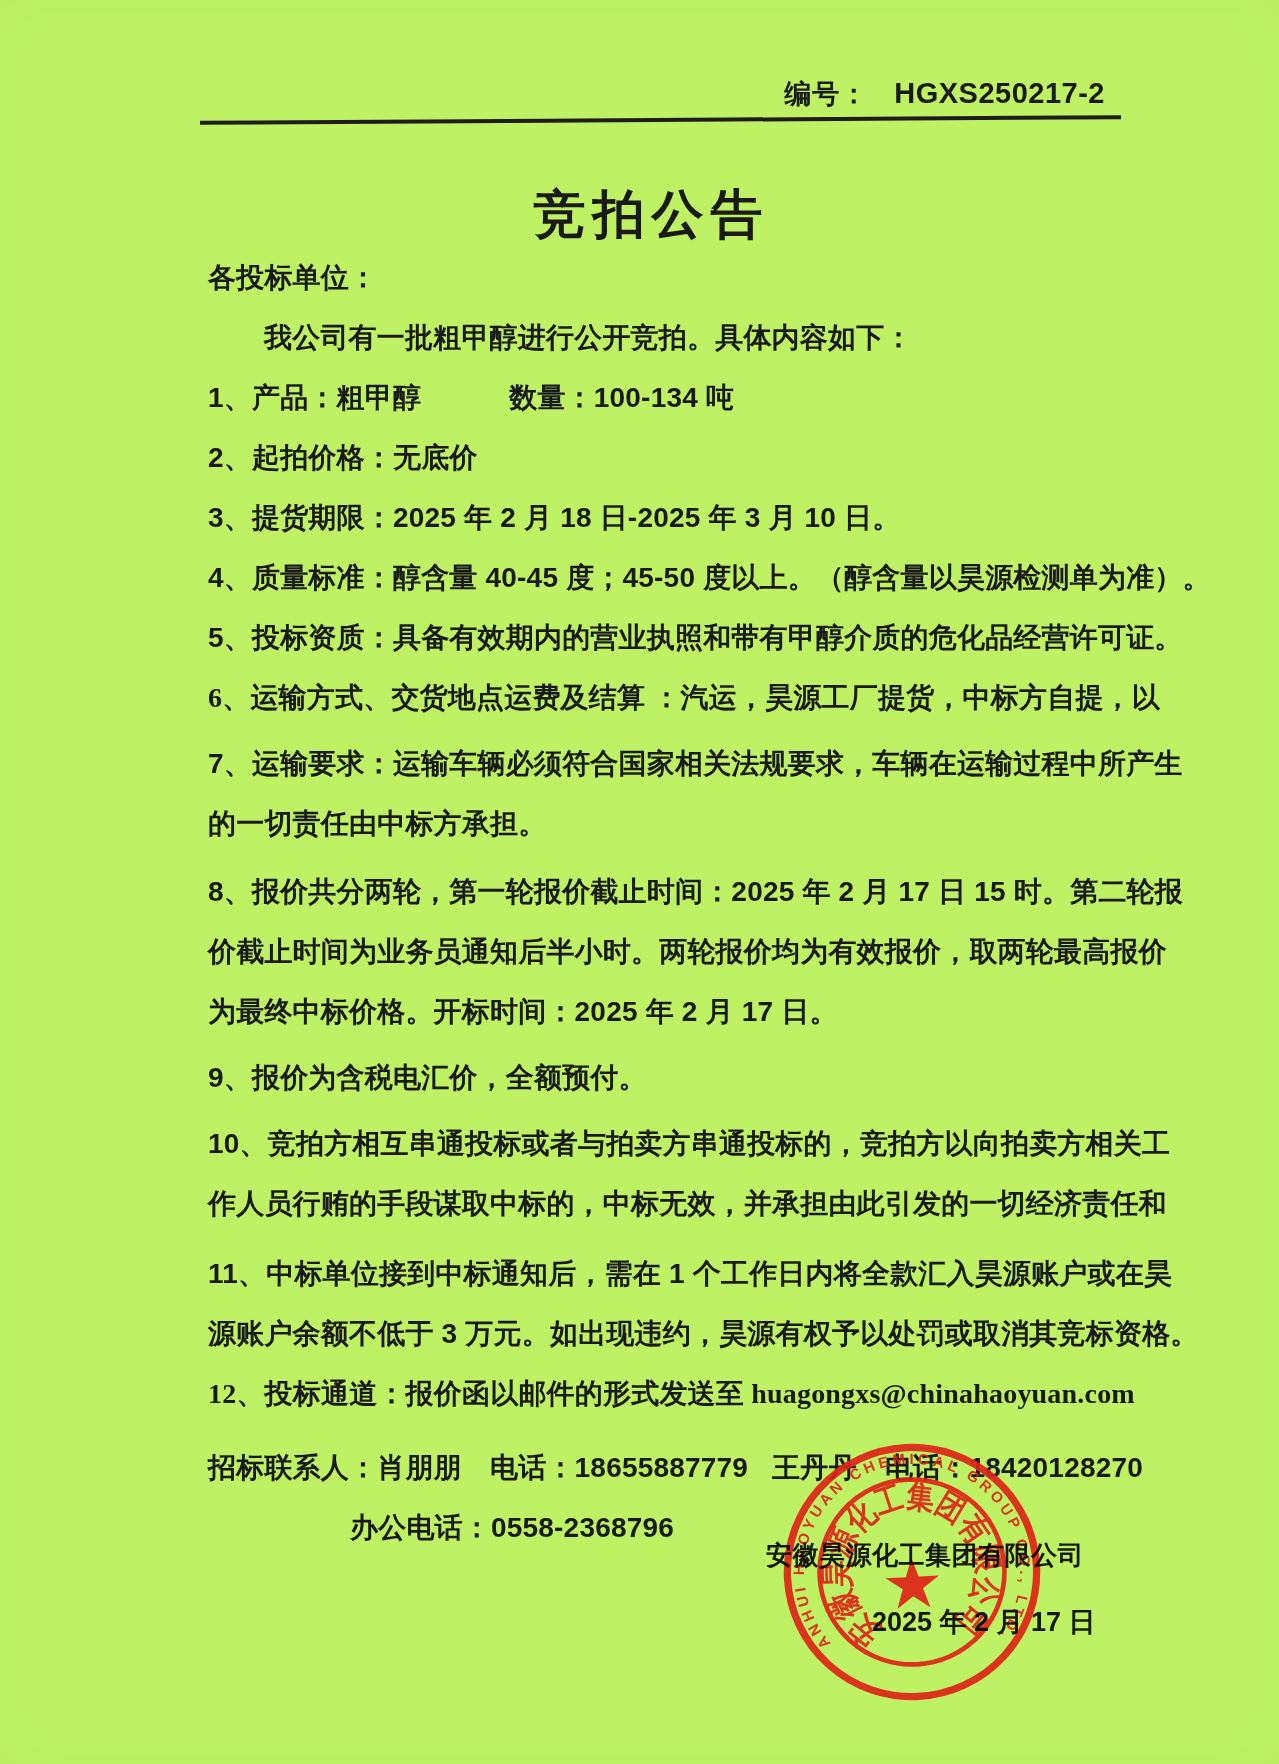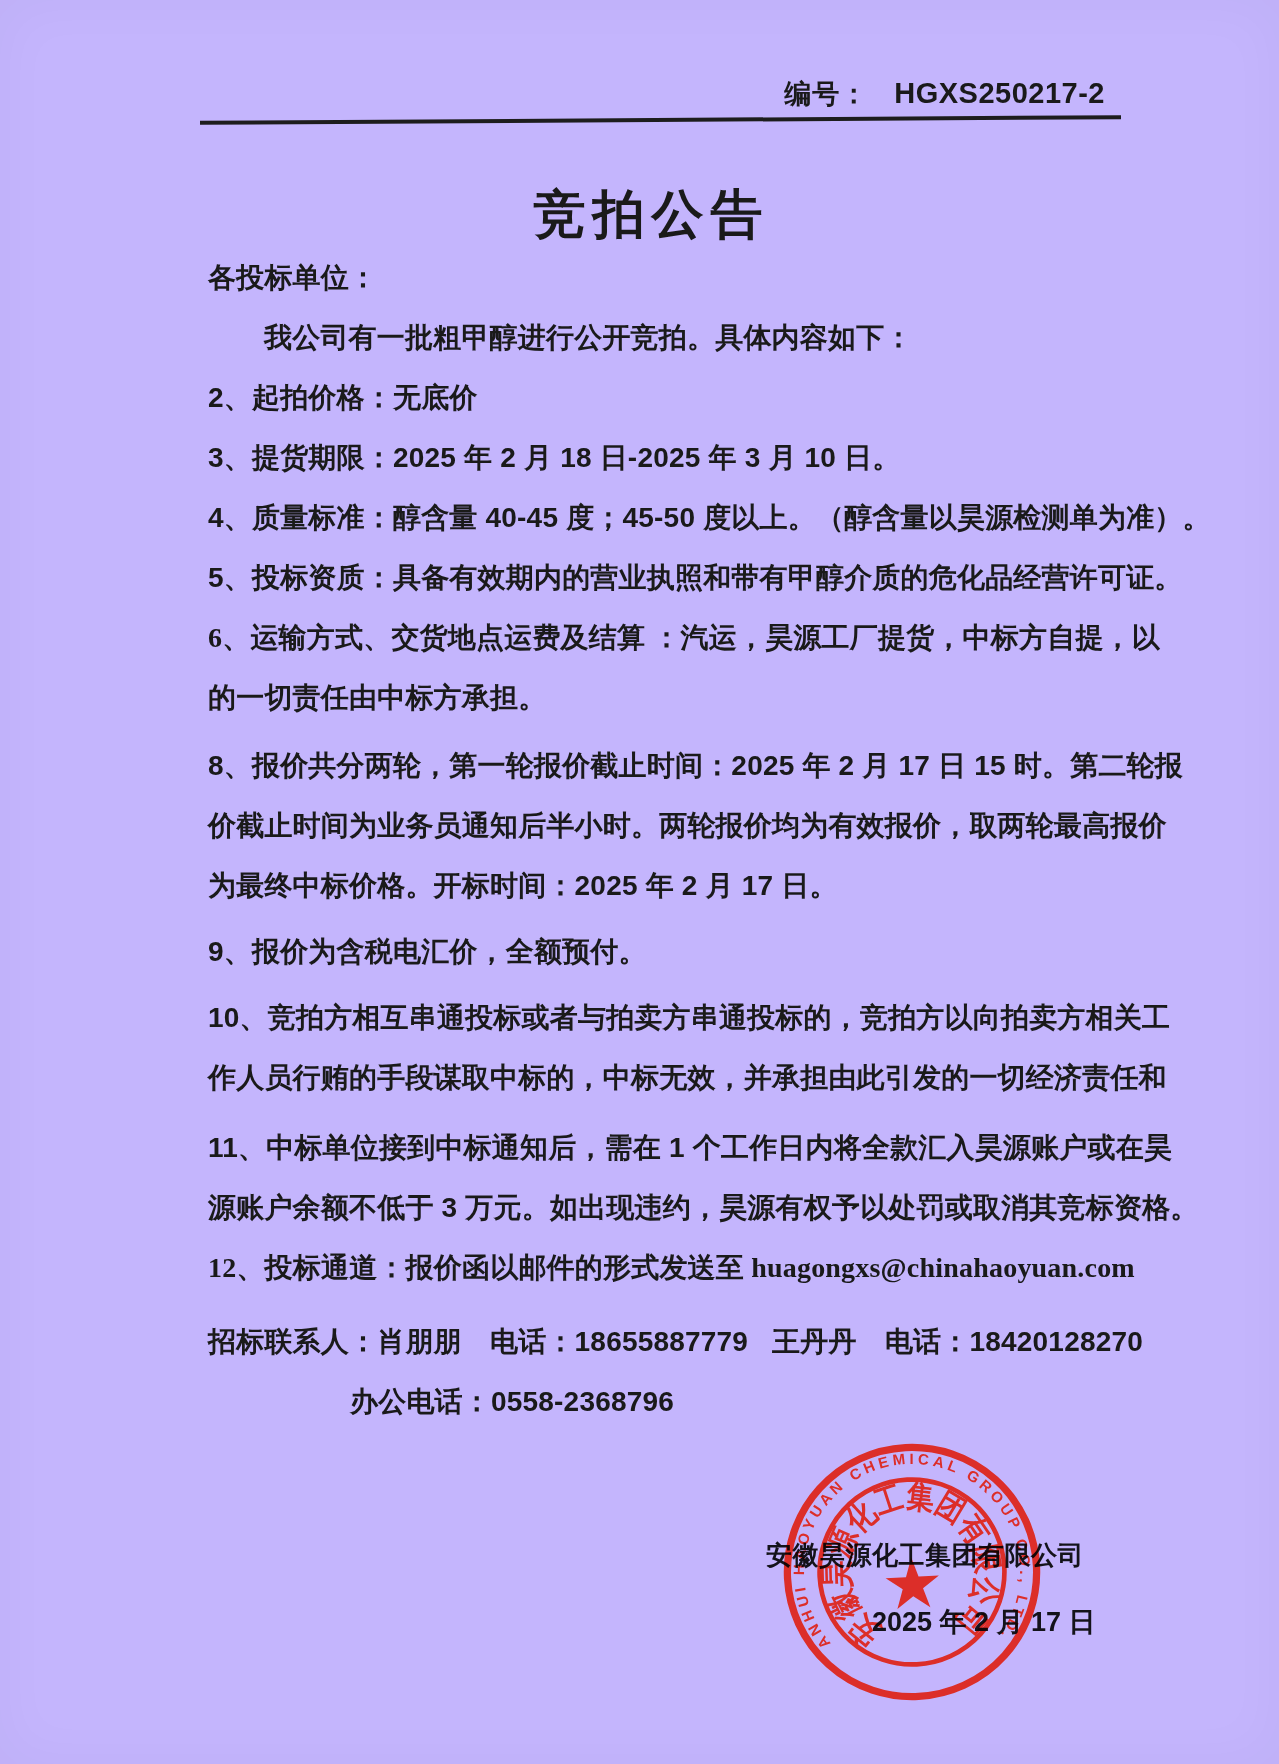--- a/index.html
+++ b/index.html
@@ -1,19 +1,19 @@
 <!DOCTYPE html>
 <html><head>
 <meta charset="utf-8">
 <style>
   html,body{margin:0;padding:0;background:#e8e8e8;}
   .page{
     position:relative;
     width:1279px;height:1764px;
-    background:#c4b5fd;
+    background:#bef264;
     overflow:hidden;
     font-family:"Liberation Sans","DejaVu Sans",sans-serif;
     color:#1a1a1a;
     box-shadow:inset 0 0 60px rgba(0,0,0,0.03);
   }
   .content{position:relative;margin:0 172px 0 196px;}
   
   .doc-no{
     margin-top:74px;height:38px;line-height:38px;
     text-align:right;padding-right:2px;
@@ -76,25 +76,27 @@
     <div class="doc-no">
       <span>编号：</span><span class="docno-gap"></span><span class="num">HGXS250217-2</span>
     </div>
     <div class="rule"></div>
 
     <h1 class="title">竞拍公告</h1>
 
     <div class="body">
       <p class="line">各投标单位：</p>
       <p class="line indent">我公司有一批粗甲醇进行公开竞拍。具体内容如下：</p>
+      <p class="line"><span>1、产品：粗甲醇</span><span class="tab"></span><span>数量：100-134 吨</span></p>
       <p class="line">2、起拍价格：无底价</p>
       <p class="line">3、提货期限：2025 年 2 月 18 日-2025 年 3 月 10 日。</p>
       <p class="line g4">4、质量标准：醇含量 40-45 度；45-50 度以上。（醇含量以昊源检测单为准）。</p>
       <p class="line">5、投标资质：具备有效期内的营业执照和带有甲醇介质的危化品经营许可证。</p>
       <p class="line g8">6、运输方式、交货地点运费及结算 ：汽运，昊源工厂提货，中标方自提，以</p>
+      <p class="line g18">7、运输要求：运输车辆必须符合国家相关法规要求，车辆在运输过程中所产生</p>
       <p class="line">的一切责任由中标方承担。</p>
       <p class="line g20">8、报价共分两轮，第一轮报价截止时间：2025 年 2 月 17 日 15 时。第二轮报</p>
       <p class="line">价截止时间为业务员通知后半小时。两轮报价均为有效报价，取两轮最高报价</p>
       <p class="line">为最终中标价格。开标时间：2025 年 2 月 17 日。</p>
       <p class="line g18">9、报价为含税电汇价，全额预付。</p>
       <p class="line g18">10、竞拍方相互串通投标或者与拍卖方串通投标的，竞拍方以向拍卖方相关工</p>
       <p class="line">作人员行贿的手段谋取中标的，中标无效，并承担由此引发的一切经济责任和</p>
       <p class="line g22">11、中标单位接到中标通知后，需在 1 个工作日内将全款汇入昊源账户或在昊</p>
       <p class="line">源账户余额不低于 3 万元。如出现违约，昊源有权予以处罚或取消其竞标资格。</p>
       <p class="line g8">12、投标通道：报价函以邮件的形式发送至 huagongxs@chinahaoyuan.com</p>

